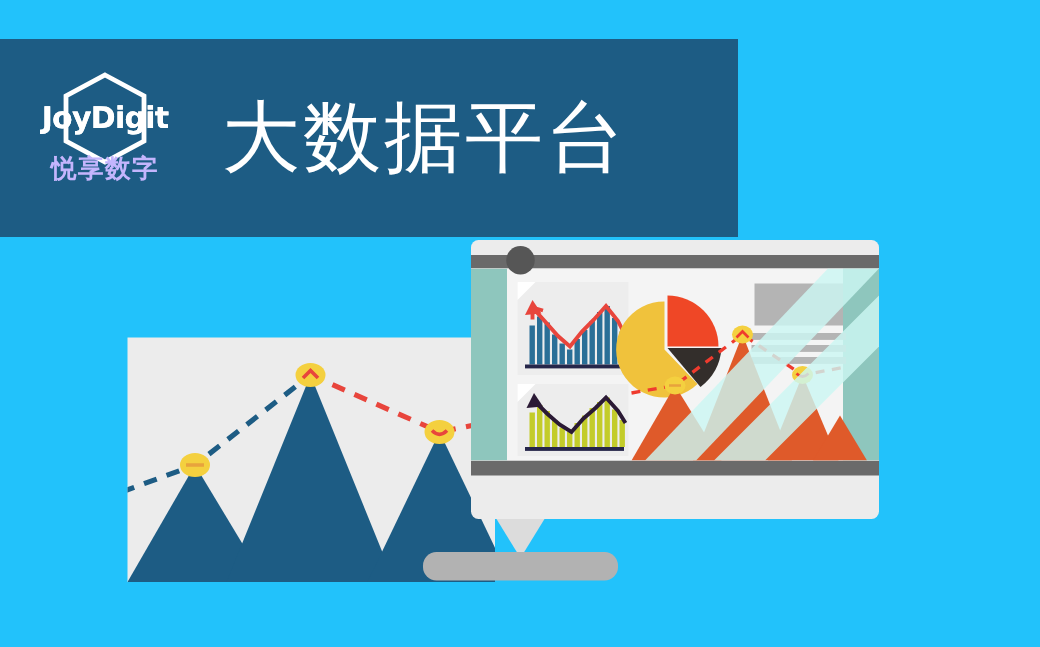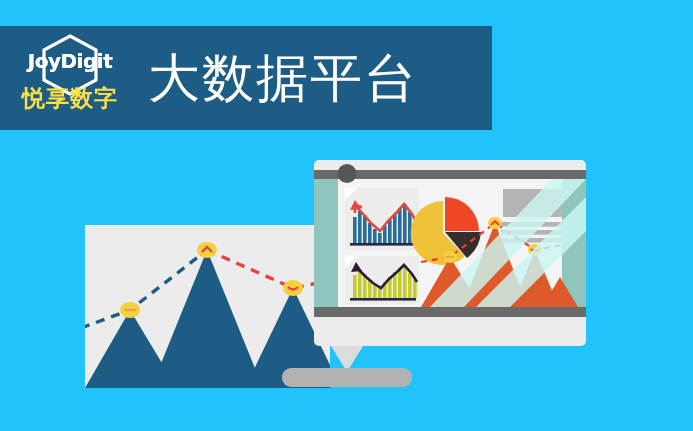--- a/index.html
+++ b/index.html
@@ -7,42 +7,42 @@
     width:693px;height:431px;
     background:#22c2fb;
     font-family:"Liberation Sans","DejaVu Sans",sans-serif;
     overflow:hidden;
     position:relative;
   }
   .stage{position:absolute;left:0;top:0;width:693px;height:431px;overflow:hidden;}
 
   
   .banner{
-    position:absolute;left:0;top:26px;width:492px;height:104px;
+    position:absolute;left:0;top:26px;width:492px;height:132px;
     background:#1d5c84;
     display:flex;align-items:center;
   }
   .logo{
     position:relative;width:112px;height:92px;margin-left:14px;
     display:flex;flex-direction:column;align-items:center;justify-content:center;
     flex:0 0 auto;
   }
   .logo .hex{
     position:absolute;left:26px;top:2px;width:60px;height:62px;
   }
   .logo .wordmark{
     position:relative;z-index:2;
     color:#ffffff;font-weight:bold;font-size:20px;letter-spacing:-0.5px;
     font-family:"DejaVu Sans",sans-serif;
     line-height:1;margin-top:4px;
     text-shadow:0 0 0 #fff;
   }
   .logo .cnmark{
     position:relative;z-index:2;
-    color:#fde047;font-weight:bold;font-size:23px;letter-spacing:1px;
+    color:#c4b5fd;font-weight:bold;font-size:17px;letter-spacing:1px;
     margin-top:16px;line-height:1;
   }
   .banner-title{
     color:#ffffff;font-size:52px;font-weight:normal;
     letter-spacing:2px;line-height:1;margin-left:22px;
     white-space:nowrap;
   }
 
   
   .left-card{

